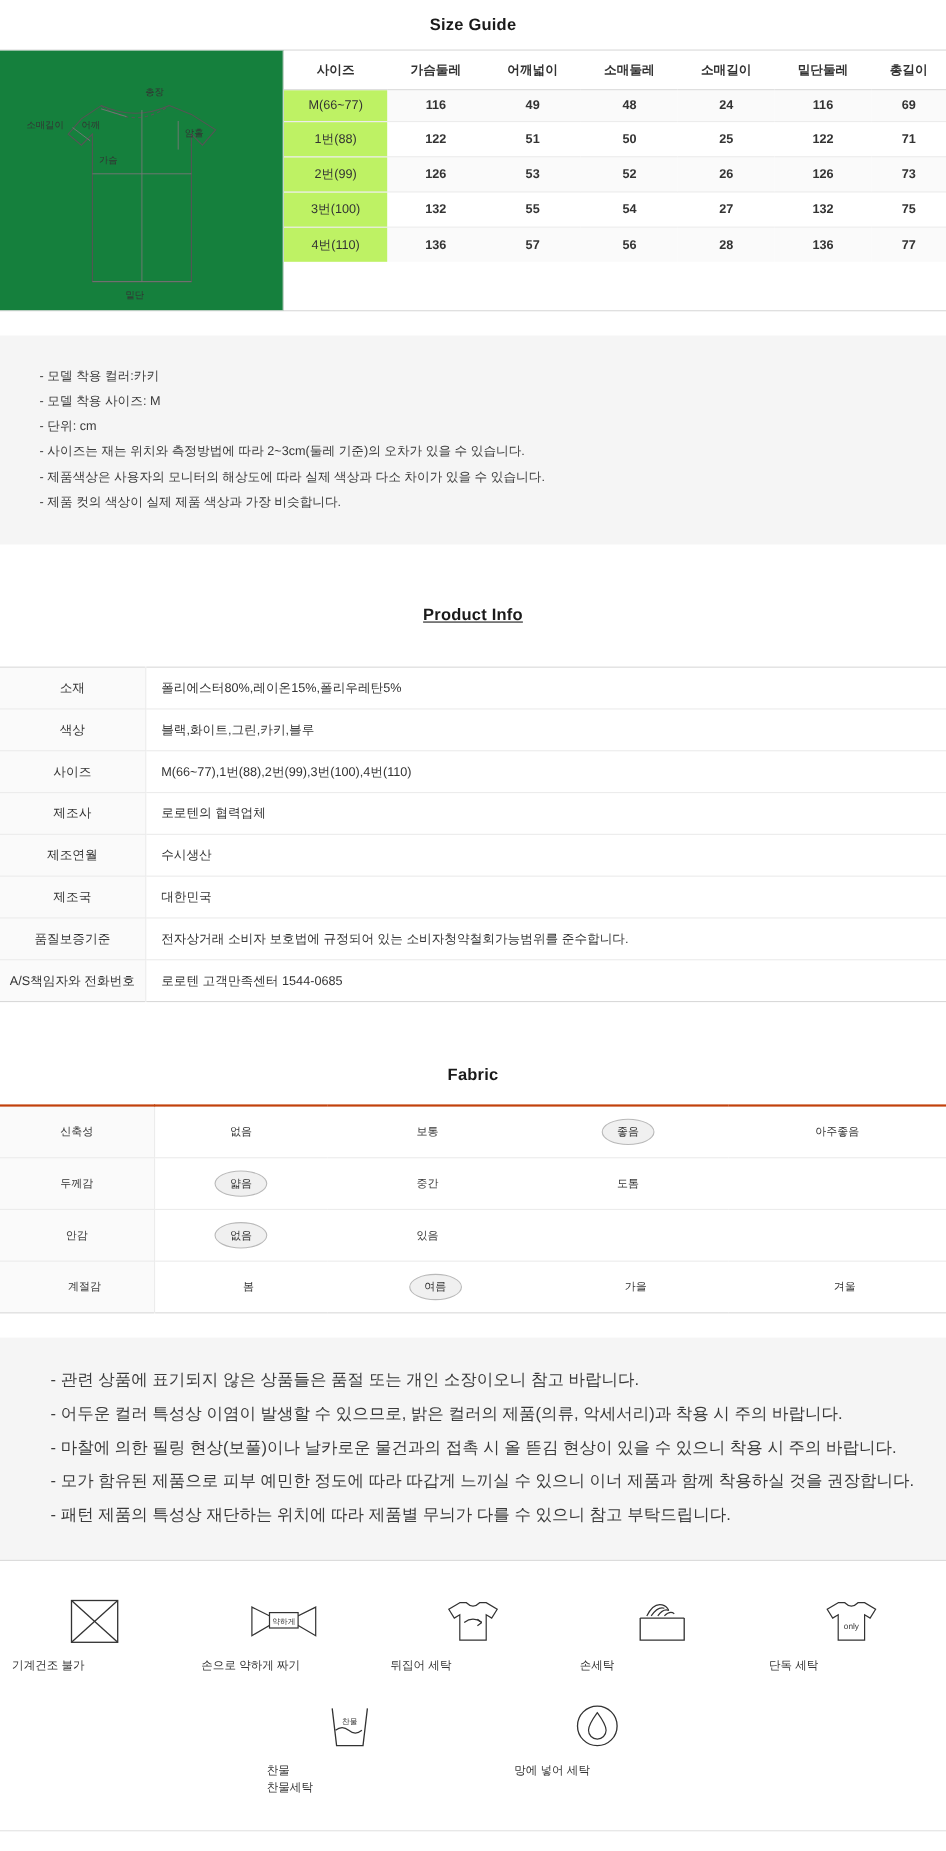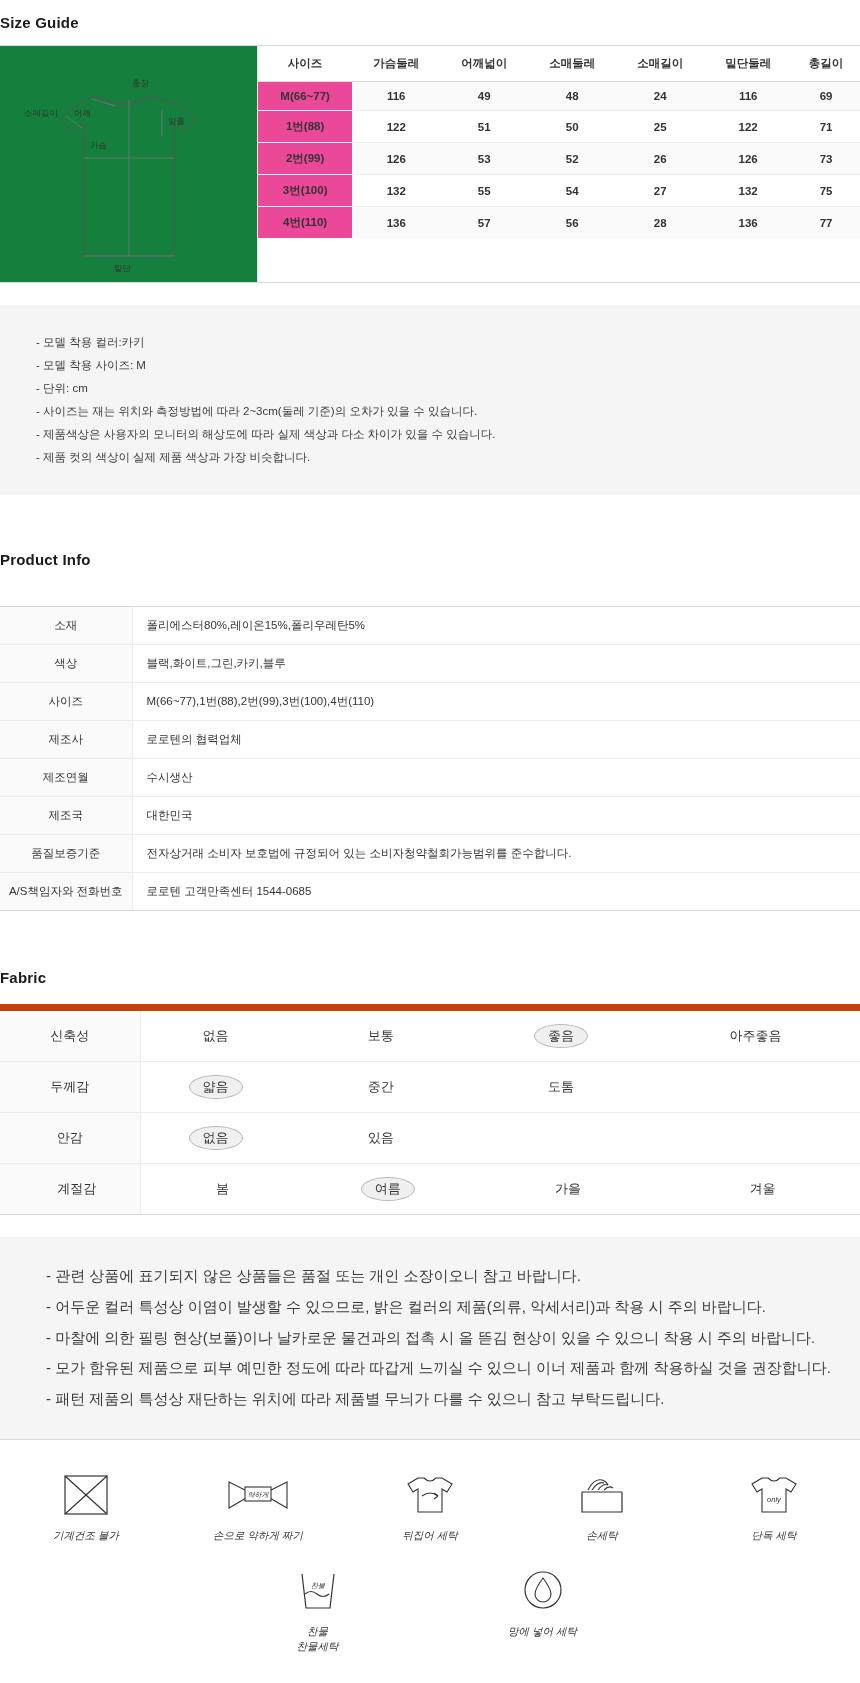--- a/index.html
+++ b/index.html
@@ -8,21 +8,21 @@
     width: 860px;
     background: #ffffff;
     font-family: "Liberation Sans", sans-serif;
     color: #222;
     -webkit-font-smoothing: antialiased;
   }
   .page { width: 860px; margin: 0 auto; position: relative; }
 
   
   .section-title {
-    text-align: left;
+    text-align: center;
     font-weight: bold;
     font-size: 15px;
     letter-spacing: .2px;
     color: #1a1a1a;
   }
 
   
   .size-guide-head { padding: 14px 0 14px; }
   .sg-wrap {
     display: flex;
@@ -50,40 +50,40 @@
     border-bottom: 1px solid #ececec;
   }
   table.sizes thead th {
     font-weight: bold;
     font-size: 11.5px;
     border-bottom: 1px solid #dcdcdc;
     padding: 10px 2px;
   }
   table.sizes tbody tr:nth-child(odd) { background: #fafafa; }
   table.sizes tbody tr:nth-child(even) { background: #ffffff; }
-  table.sizes tbody td:first-child { font-weight: bold; background: #ec4899; }
+  table.sizes tbody td:first-child { font-weight: normal; background: #bef264; }
   table.sizes tbody tr:last-child td { border-bottom: none; }
 
   
   .tee-svg { position:absolute; left: 22px; top: 20px; }
 
   
   .gray-note {
     background: #f5f5f5;
     margin: 0 0 0 0;
     padding: 26px 36px 26px 36px;
     font-size: 11.5px;
     line-height: 2.0;
     color: #3a3a3a;
   }
   .note-gap-top { height: 22px; }
   .note-line { white-space: pre; }
 
   
-  .pi-head { padding: 56px 0 16px; }
+  .pi-head { padding: 56px 0 16px; text-decoration: underline; }
   table.info {
     width: 100%;
     border-collapse: collapse;
     font-size: 11.5px;
     border-top: 1px solid #d9d9d9;
     border-bottom: 1px solid #d9d9d9;
     margin-top: 22px;
   }
   table.info th {
     width: 132px;
@@ -100,22 +100,22 @@
     color: #333;
     border-bottom: 1px solid #ececec;
   }
   table.info tr:last-child th, table.info tr:last-child td { border-bottom: none; }
 
   
   .fb-head { padding: 58px 0 18px; }
   table.fabric {
     width: 100%;
     border-collapse: collapse;
-    font-size: 13px;
-    border-top: 7px solid #c2410c;
+    font-size: 10px;
+    border-top: 2px solid #c2410c;
     border-bottom: 1px solid #d9d9d9;
   }
   table.fabric th {
     width: 140px;
     background: #fafafa;
     font-weight: normal;
     text-align: center;
     color: #333;
     padding: 12px 4px;
     border-bottom: 1px solid #ececec;
@@ -158,21 +158,21 @@
     border-top: 1px solid #d9d9d9;
     border-bottom: 1px solid #d9d9d9;
     padding: 26px 0 30px;
   }
   .wc-row {
     display: flex;
     justify-content: space-around;
     align-items: flex-start;
   }
   .wc-row.second { justify-content: center; gap: 75px; margin-top: 18px; }
-  .wc-item { width: 150px; text-align: center; font-style: italic; }
+  .wc-item { width: 150px; text-align: left; }
   .wc-icon { height: 54px; display: flex; align-items: flex-end; justify-content: center; }
   .wc-label {
     margin-top: 8px;
     font-size: 10.5px;
     color: #333;
     line-height: 1.5;
     white-space: pre-line;
   }
 </style>
 </head>

